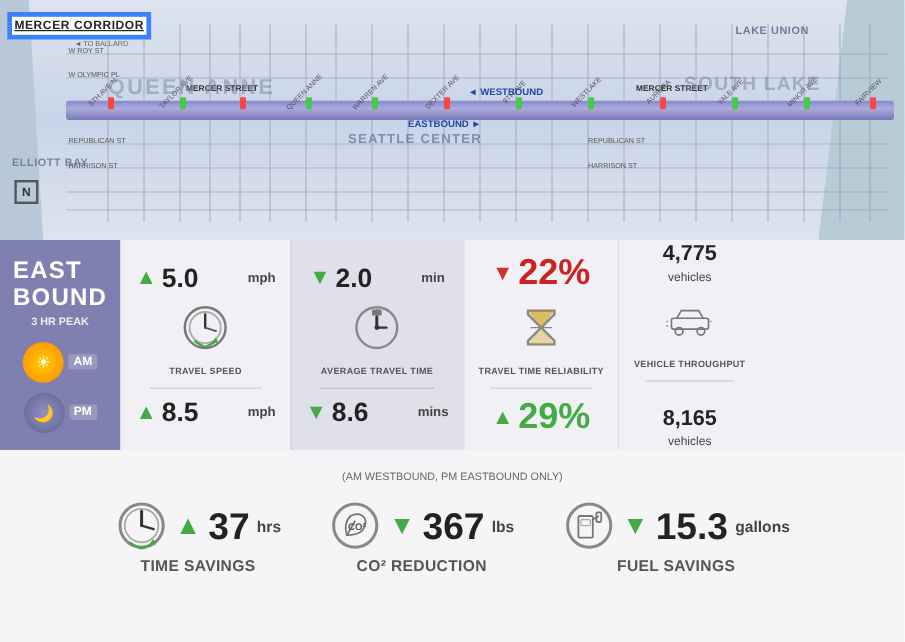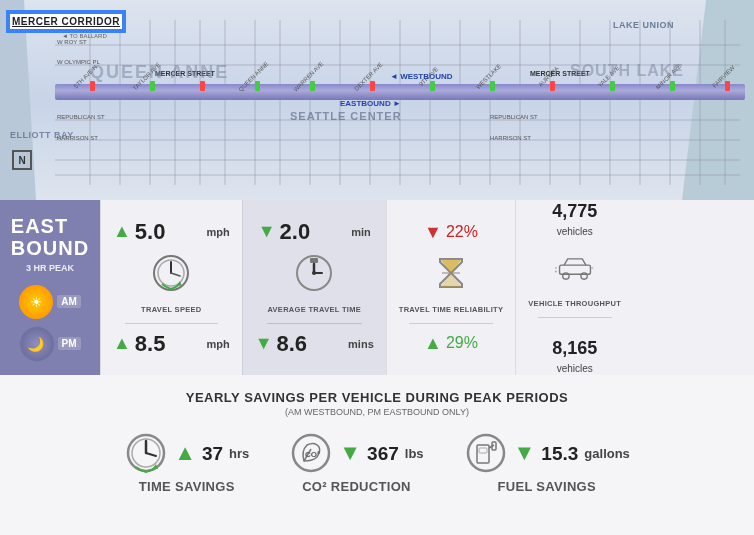--- a/index.html
+++ b/index.html
@@ -237,21 +237,21 @@
       gap: 4px;
     }
 
     .savings-row {
       display: flex;
       align-items: center;
       gap: 6px;
     }
 
     .savings-number {
-      font-size: 19px;
+      font-size: 31px;
       font-weight: 900;
       color: #222;
       line-height: 1;
     }
 
     .savings-unit {
       font-size: 13px;
       font-weight: bold;
       color: #444;
     }
@@ -267,22 +267,22 @@
     .savings-icon {
       width: 44px; height: 44px;
       display: flex; align-items: flex-end; justify-content: center;
     }
 
     .arrow-up-green { color: #44aa44; font-size: 22px; font-weight: 900; }
     .arrow-down-green { color: #44aa44; font-size: 22px; font-weight: 900; }
 
     
     .percent-number {
-      font-size: 16px;
-      font-weight: 400;
+      font-size: 30px;
+      font-weight: 700;
       color: #cc2222;
       line-height: 1;
     }
 
     .percent-number.positive {
       color: #44aa44;
     }
   </style>
 </head>
 <body>
@@ -539,21 +539,20 @@
           <span class="stat-number" style="font-size:18px;margin-top:12px;">8,165</span>
         </div>
         <div style="font-size:10px;color:#444;">vehicles</div>
       </div>
     </div>
 
   </div>
 </div>
 
 <div id="savings-section">
-  <div style="font-size:13px;font-weight:900;color:#333;letter-spacing:0.5px;text-align:center;">YEARLY SAVINGS PER VEHICLE DURING PEAK PERIODS</div>
   <div style="font-size:9px;color:#666;margin-top:2px;text-align:center;">(AM WESTBOUND, PM EASTBOUND ONLY)</div>
 
   <div class="savings-items">
 
     <div class="savings-item">
       <div class="savings-row">
 
         <div class="savings-icon">
           <svg width="44" height="44" viewBox="0 0 44 44">
             <circle cx="22" cy="22" r="18" fill="none" stroke="#888" stroke-width="2.5"></circle>

